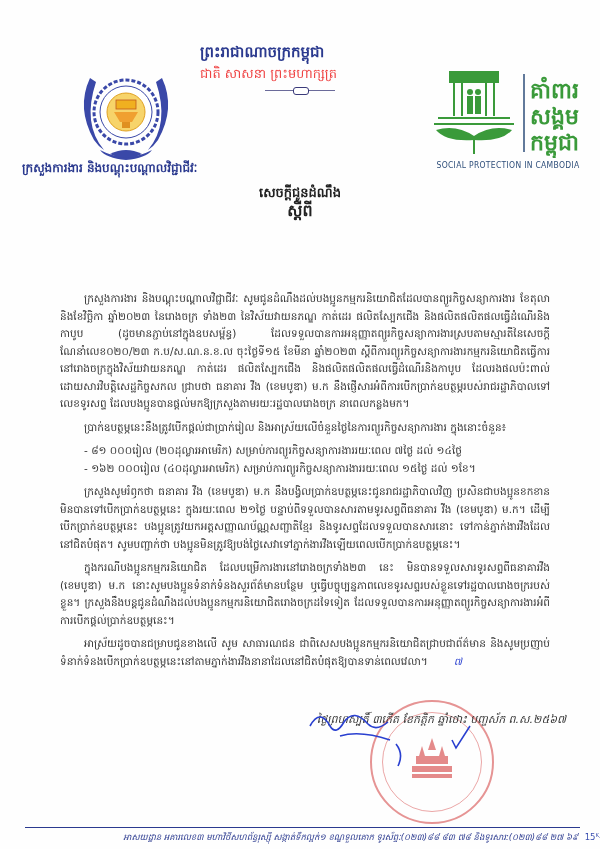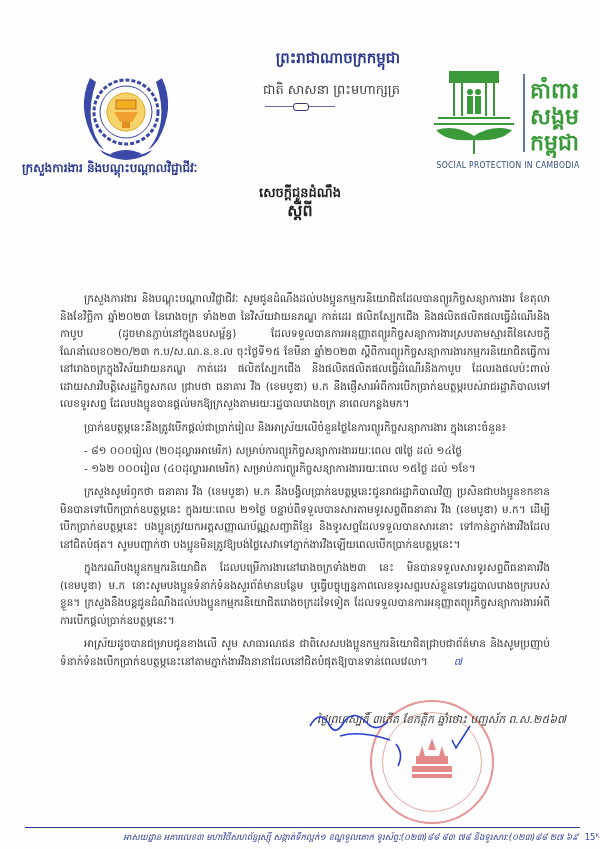--- a/index.html
+++ b/index.html
@@ -1,20 +1,20 @@
 <!DOCTYPE html>
 <html><head>
 <meta charset="utf-8">
 <style>
   html,body{margin:0;padding:0;background:#fff;}
   body{width:600px;height:849px;position:relative;overflow:hidden;font-family:"DejaVu Sans",sans-serif;color:#2a2a2a;}
   .page{position:absolute;left:0;top:0;width:600px;height:849px;background:#fefefe;}
-  .kingdom{position:absolute;left:200px;top:48px;width:200px;text-align:right;}
+  .kingdom{position:absolute;left:200px;top:42px;width:200px;text-align:left;}
   .kingdom .k1{font-size:15px;font-weight:bold;color:#2b3a8f;line-height:20px;}
-  .kingdom .k2{font-size:13px;color:#404040;line-height:20px;margin-top:12px;}
+  .kingdom .k2{font-size:13px;color:#ef4444;line-height:20px;margin-top:2px;}
   .kingdom .orn{width:70px;height:6px;margin:6px auto 0;border-top:1px solid #6b6b9a;position:relative;}
   .kingdom .orn::after{content:"";position:absolute;left:28px;top:-4px;width:14px;height:6px;border:1px solid #3a3a7a;border-radius:3px;background:#fff;}
   .mol-logo{position:absolute;left:70px;top:58px;width:112px;height:112px;}
   .sp-logo{position:absolute;left:428px;top:66px;width:160px;height:110px;}
   .sp-logo .cap{position:absolute;left:0;top:94px;width:160px;text-align:center;font-size:8.5px;letter-spacing:0.3px;color:#2e4e7a;font-family:"DejaVu Sans Condensed","DejaVu Sans",sans-serif;}
   .ministry{position:absolute;left:22px;top:160px;font-size:12px;font-weight:bold;color:#2b3a8f;}
   .title{position:absolute;left:0;top:184px;width:600px;text-align:center;color:#222;}
   .title .t1{font-size:13px;font-weight:bold;line-height:18px;}
   .title .t2{font-size:16px;font-weight:bold;line-height:18px;}
   .title .t3{font-size:12.5px;font-weight:bold;line-height:18px;padding:0 60px;}

